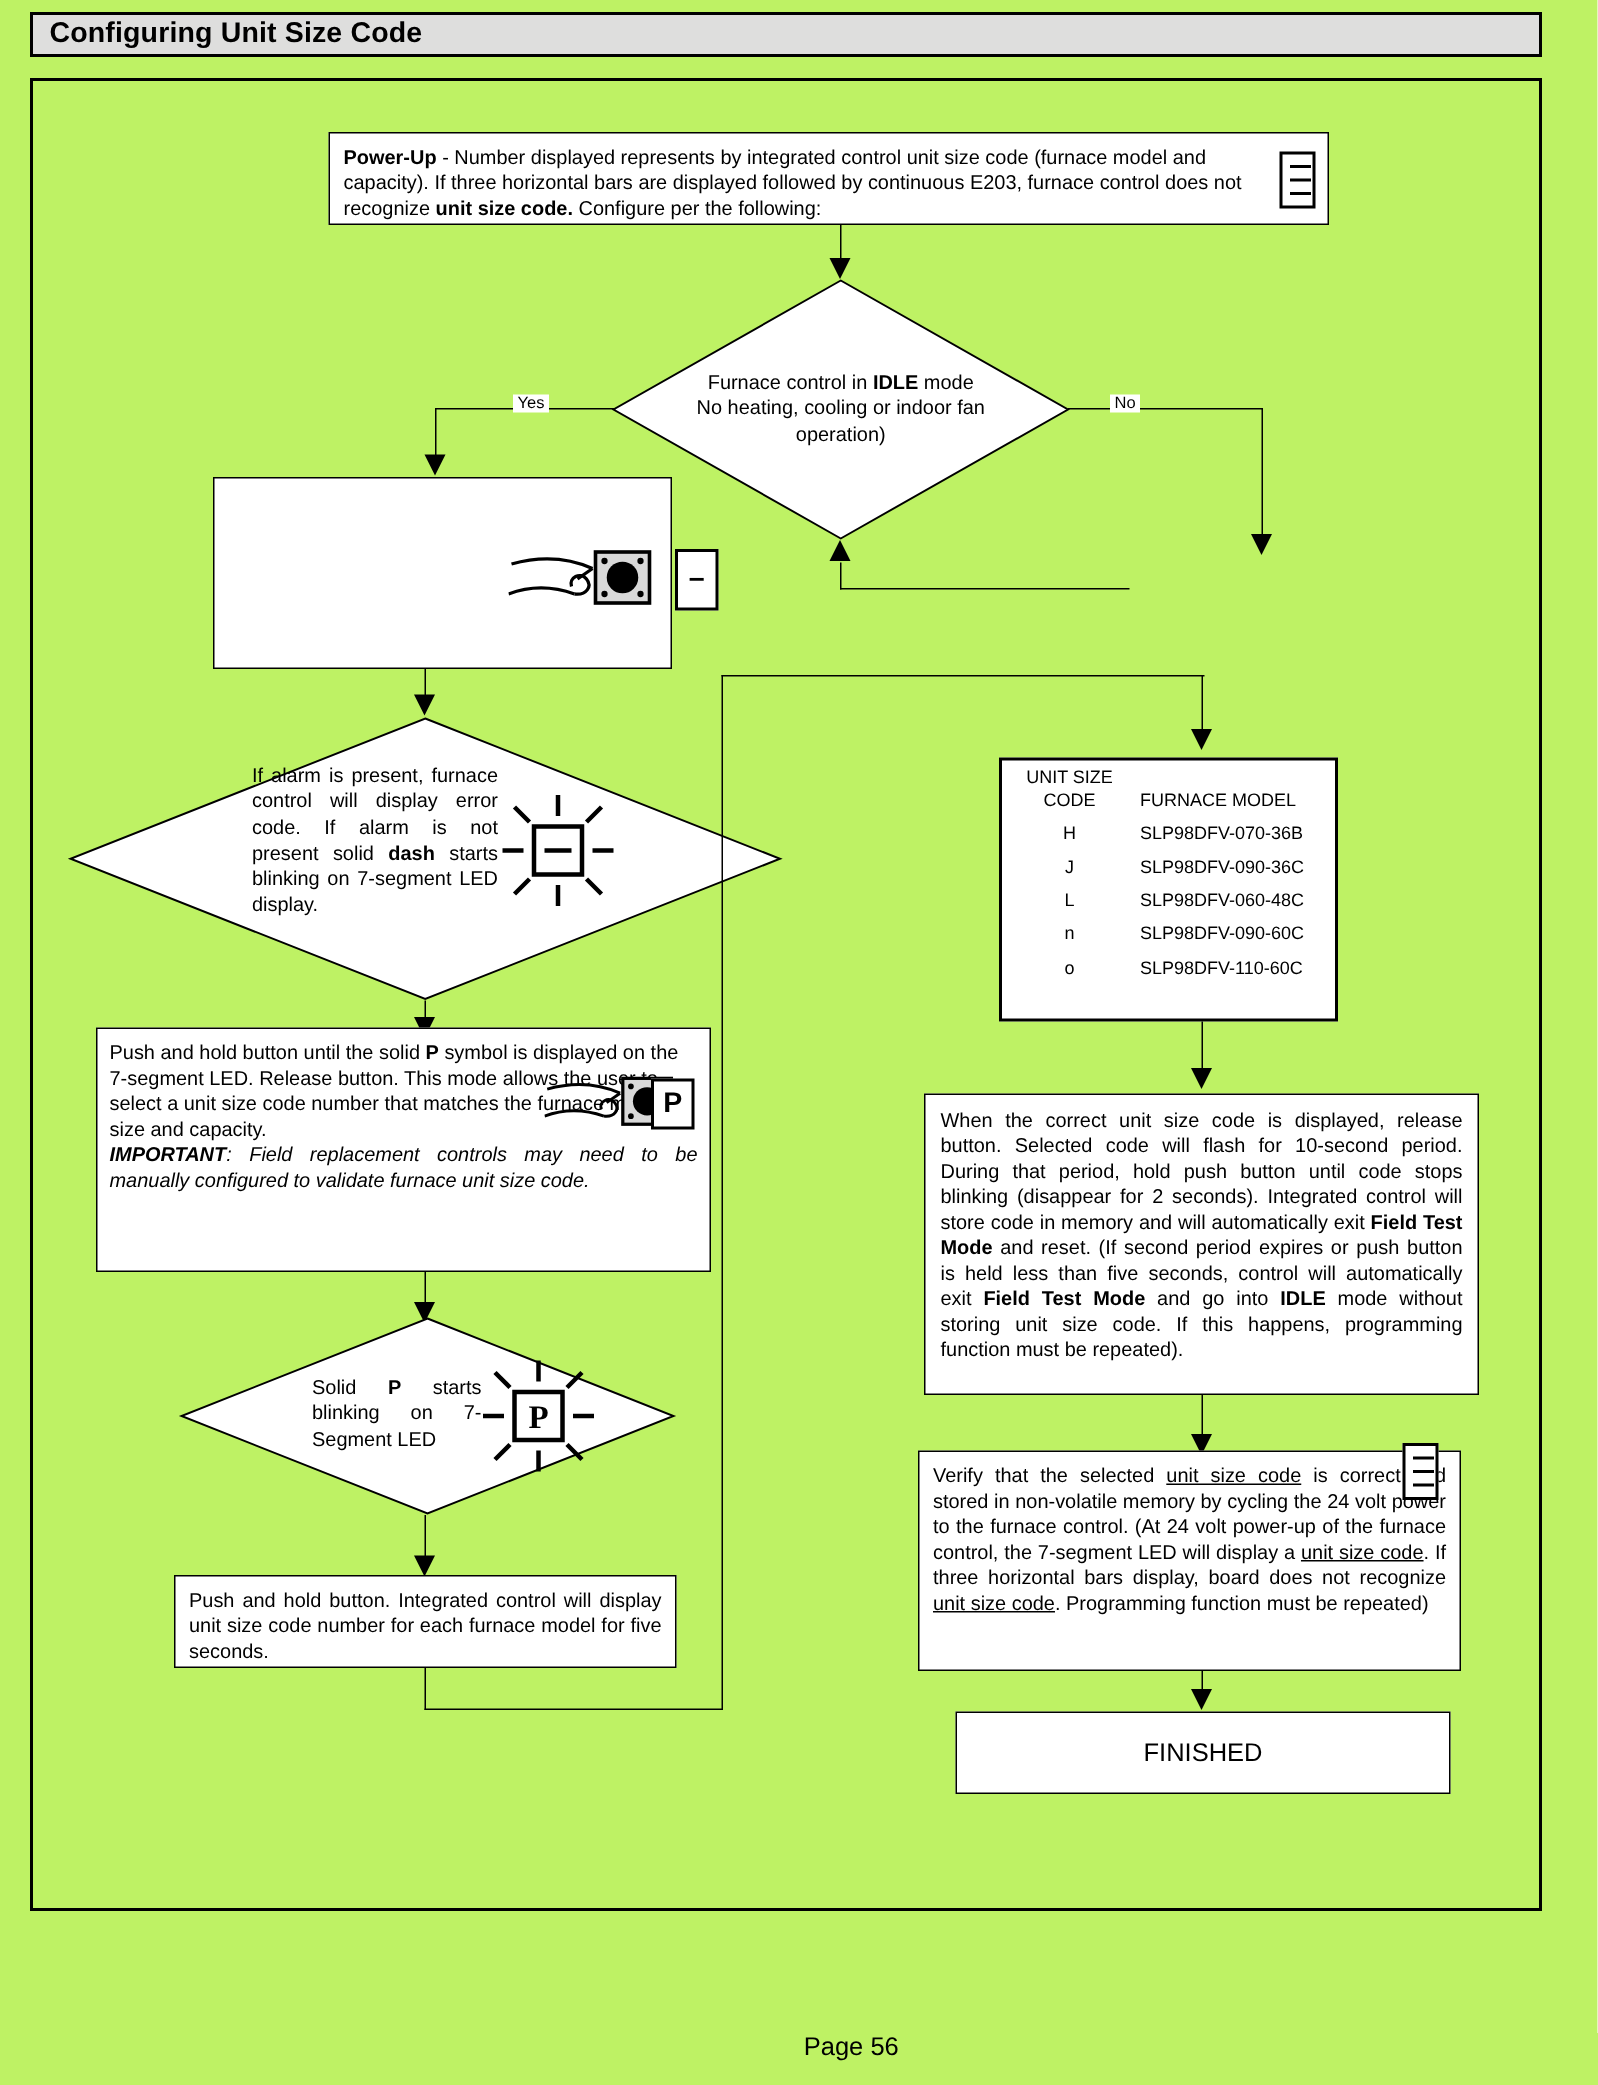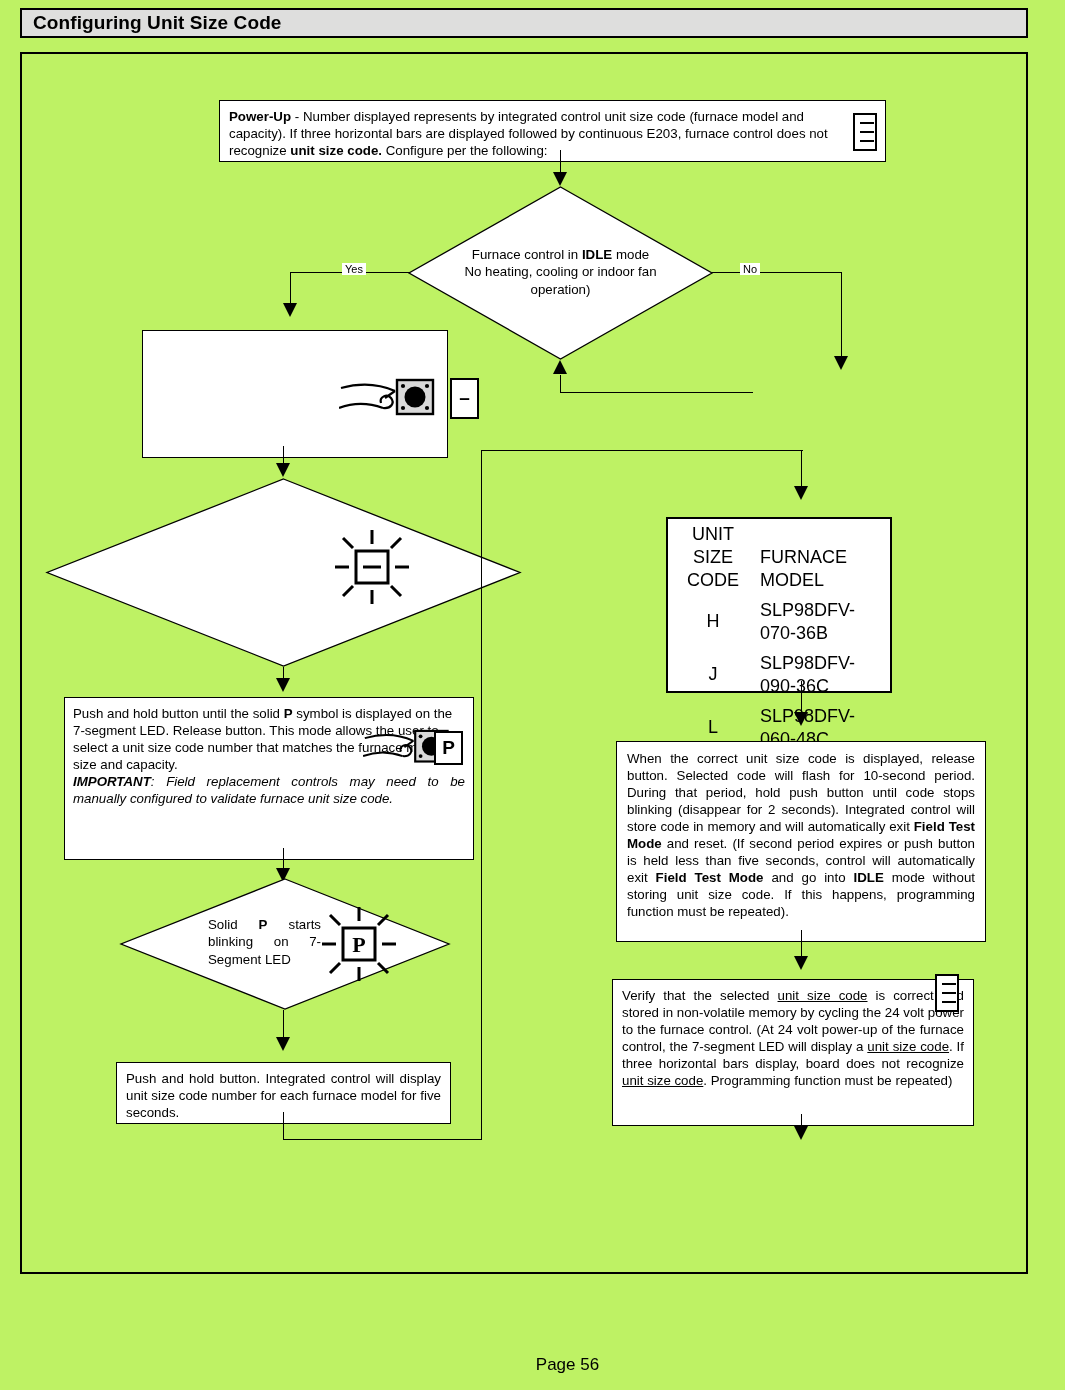--- a/index.html
+++ b/index.html
@@ -51,21 +51,20 @@
   }
 
   
   .node {
     position: absolute;
     box-sizing: border-box;
     background: #fff;
     border: 1.4px solid #000;
     font-size: 13.3px;
     line-height: 1.28;
-    margin-top: 12px;
   }
   .node.thick { border-width: 2px; }
   .node .pad { padding: 6px 8px; }
   .jfull { text-align: justify; }
   b { font-weight: bold; }
   i { font-style: italic; }
   u { text-decoration: underline; }
 
   
   .diamond-wrap { position: absolute; }
@@ -110,21 +109,21 @@
   .bars-icon { position: absolute; }
   .bars-icon .b {
     position: absolute;
     left: 5px;
     width: 14px;
     height: 2.4px;
     background: #000;
   }
 
   
-  .code-table { width: 100%; border-collapse: collapse; font-size: 18px; }
+  .code-table { width: 100%; border-collapse: collapse; font-size: 12px; }
   .code-table th, .code-table td { padding: 3.5px 2px; font-weight: normal; }
   .code-table th { font-weight: normal; }
   .col-code { width: 86px; text-align: center; }
   .col-model { text-align: left; padding-left: 6px; }
 
   #finished-box {
     display: flex;
     align-items: center;
     justify-content: center;
     font-size: 17px;
@@ -211,20 +210,23 @@
     </div>
   </div>
 
   <div class="ln v" style="left:283px; top:446px; height:22px;"></div>
   <div class="arrow-d" style="left:276px; top:463px;"></div>
 
   <div class="diamond-wrap" style="left:46px; top:478px; width:475px; height:189px;">
     <svg width="475" height="189" viewBox="0 0 475 189">
       <polygon points="237.5,1 474,94.5 237.5,188 1,94.5" fill="#ffffff" stroke="#000000" stroke-width="1.3"></polygon>
     </svg>
+    <div class="diamond-text jfull" style="left:122px; top:30px; width:164px; text-align:justify;">
+      <span>If   alarm   is   present, furnace  control  will display  error  code.  If alarm is not present solid </span><b>dash</b><span>  starts blinking on 7-segment LED display.</span>
+    </div>
 
     <svg style="position:absolute; left:287px; top:50px;" width="78" height="78" viewBox="0 0 78 78">
       <rect x="23" y="23" width="32" height="32" fill="#fff" stroke="#000" stroke-width="3"></rect>
       <line x1="30" y1="39" x2="48" y2="39" stroke="#000" stroke-width="3"></line>
       <line x1="39" y1="2" x2="39" y2="16" stroke="#000" stroke-width="3"></line>
       <line x1="39" y1="62" x2="39" y2="76" stroke="#000" stroke-width="3"></line>
       <line x1="2" y1="39" x2="16" y2="39" stroke="#000" stroke-width="3"></line>
       <line x1="62" y1="39" x2="76" y2="39" stroke="#000" stroke-width="3"></line>
       <line x1="10" y1="10" x2="20" y2="20" stroke="#000" stroke-width="3"></line>
       <line x1="58" y1="58" x2="68" y2="68" stroke="#000" stroke-width="3"></line>
@@ -354,16 +356,19 @@
     <div class="bars-icon led-box" style="position:absolute; right:14px; top:-6px; width:24px; height:38px;">
       <div class="b" style="top:7px;"></div>
       <div class="b" style="top:16px;"></div>
       <div class="b" style="top:25px;"></div>
     </div>
   </div>
 
   <div class="ln v" style="left:801px; top:1114px; height:22px;"></div>
   <div class="arrow-d" style="left:794px; top:1126px;"></div>
 
+  <div class="node" id="finished-box" style="left:637px; top:1141px; width:330px; height:55px;">
+    <span>FINISHED</span>
+  </div>
 
   <div id="page-footer">Page 56</div>
 
 </div>
 
 </body></html>

